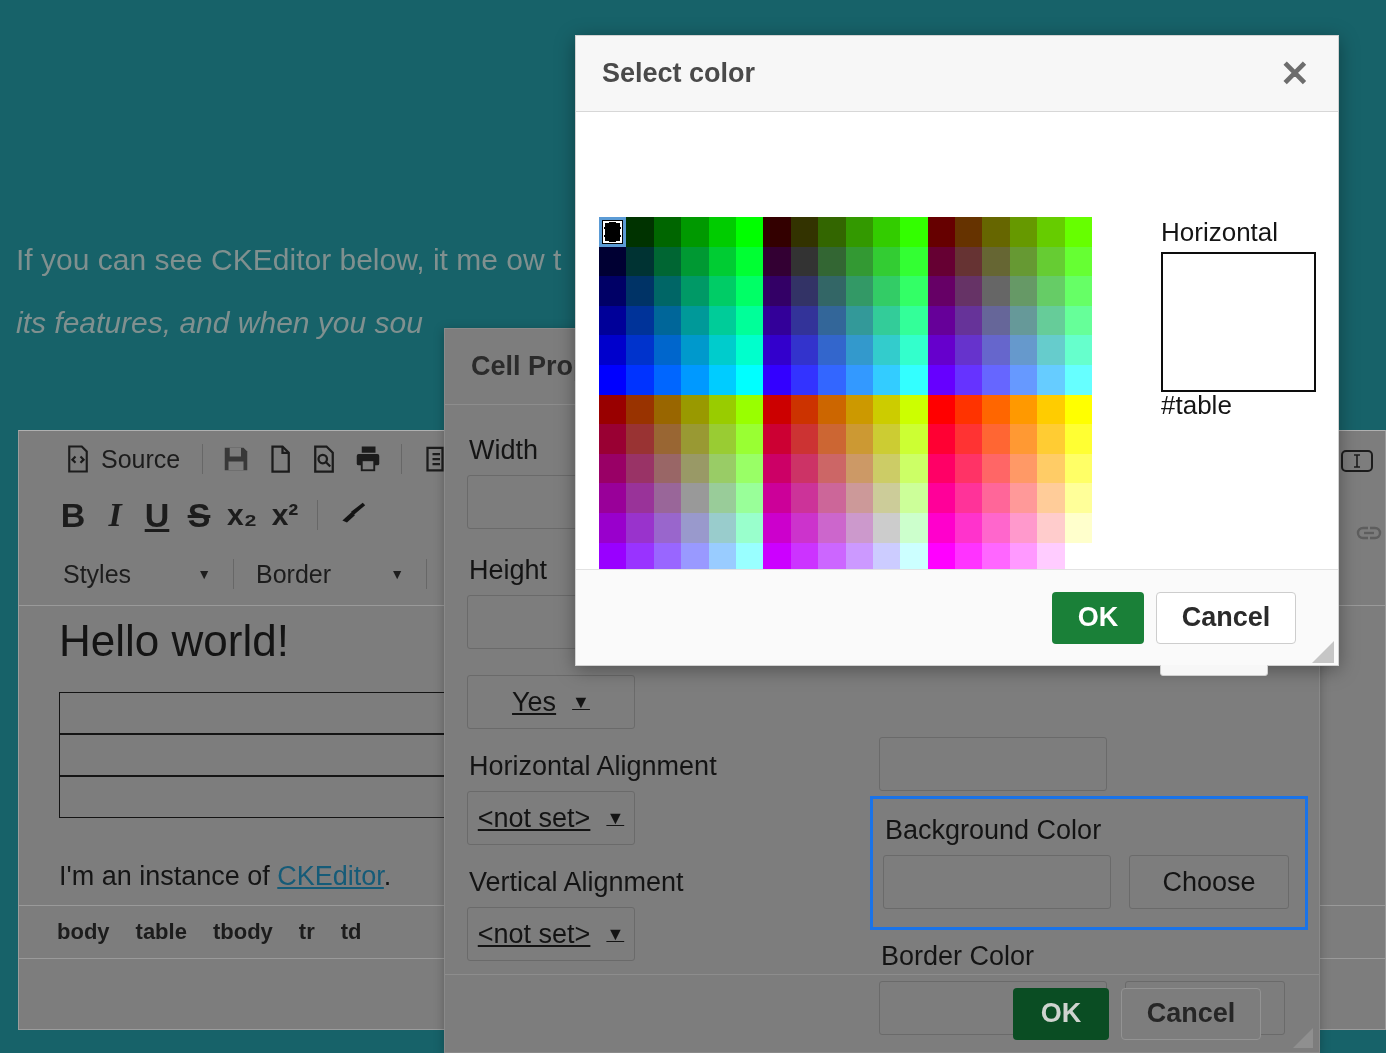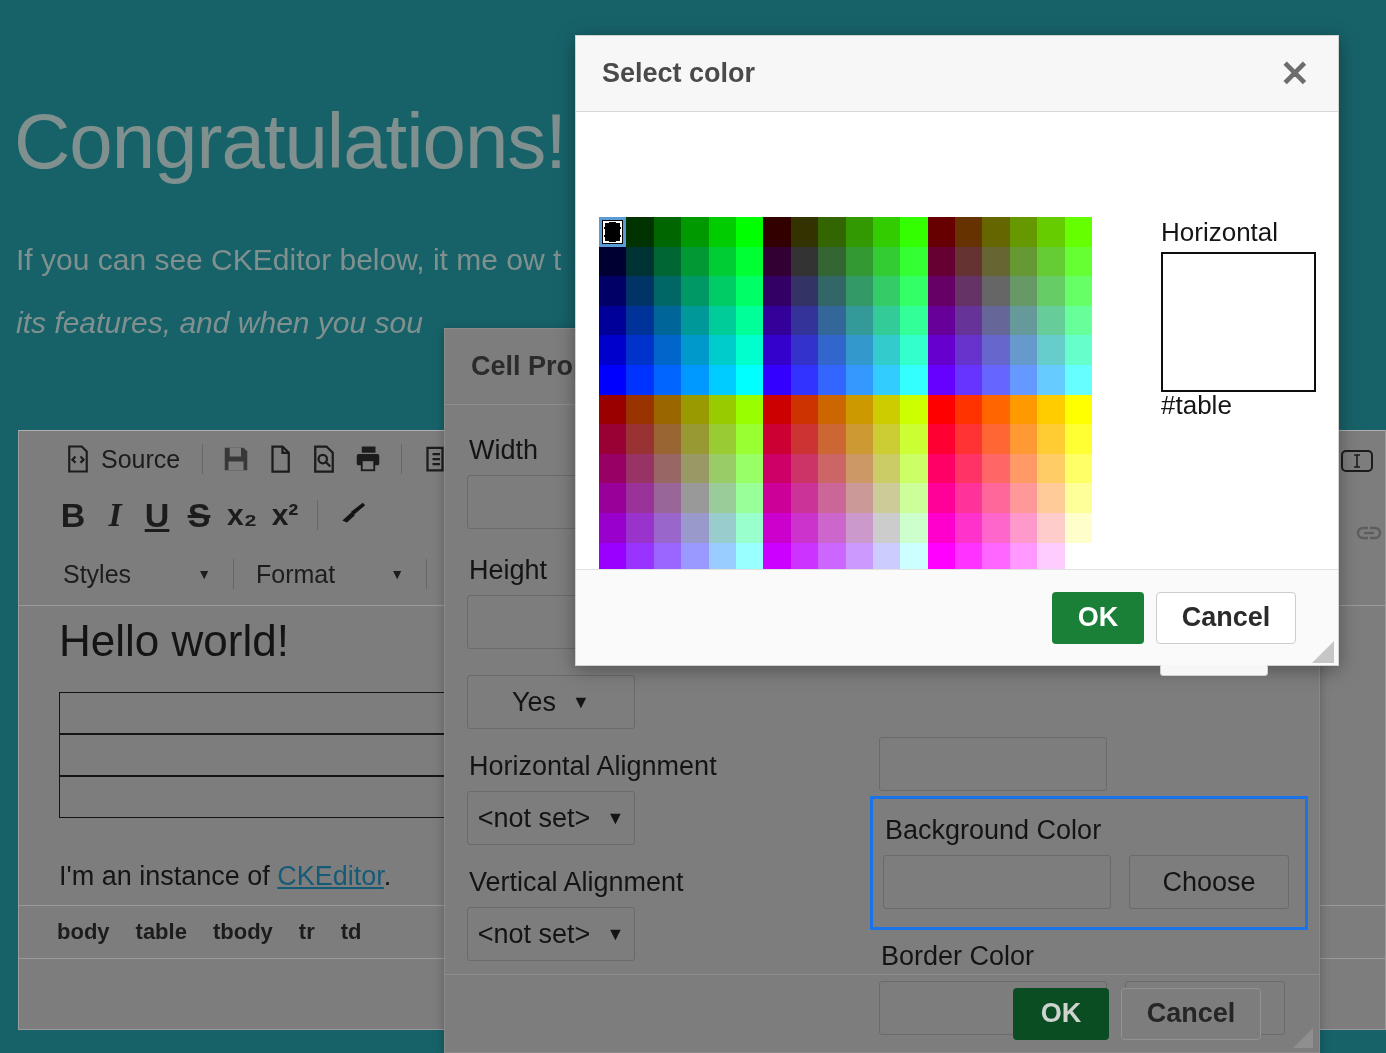--- a/index.html
+++ b/index.html
@@ -147,20 +147,21 @@
   }
   .cp-input.lg { width:228px; }
   .cp-select {
     display:flex; align-items:center; justify-content:center;
     gap:16px;
     width:168px; height:54px;
     border:1px solid #6a6a6a; border-radius:3px;
     font-size:27px; color:#141414;
     margin-bottom:22px;
     cursor:pointer;
+    text-decoration:underline;
   }
   .cp-color-row { display:flex; gap:18px; align-items:center; }
   .cp-color-input {
     width:228px; height:54px;
     border:1px solid #6a6a6a; border-radius:3px;
     background:transparent;
   }
   .cp-choose {
     display:flex; align-items:center; justify-content:center;
     width:160px; height:54px;
@@ -315,21 +316,20 @@
     width:0; height:0;
     border-left:22px solid transparent;
     border-bottom:22px solid #c6c6c6;
   }
   svg { display:block; }
 </style>
 </head>
 <body>
 
 <div id="page" style="background: rgb(23, 98, 105);">
-  <div id="page-title" style="color: rgb(128, 144, 143);">Congratulations!</div>
   <div class="page-para" id="page-para-1">If you can see CKEditor below, it me                              ow t</div>
   <div class="page-para" id="page-para-2">its features, and when you                                          sou</div>
 </div>
 
 <div id="ckeditor">
 
   <div class="tb-row" id="tb-row1">
     <div class="tb-btn wide">
       <span>
         <svg width="30" height="30" viewBox="0 0 24 24" fill="none" stroke="#1c1c1c" stroke-width="1.7">
@@ -404,21 +404,21 @@
     </div>
   </div>
 
   <div class="tb-row" id="tb-row3">
     <div class="tb-combo">
       <span>Styles</span>
       <span class="caret">▼</span>
     </div>
     <div class="tb-sep"></div>
     <div class="tb-combo">
-      <span>Format</span>
+      <span>Border</span>
       <span class="caret">▼</span>
     </div>
     <div class="tb-sep"></div>
   </div>
 
   <div class="ck-content">
     <div class="ck-h1">Hello world!</div>
     <table class="ck-table">
       <tbody>
           <tr>

